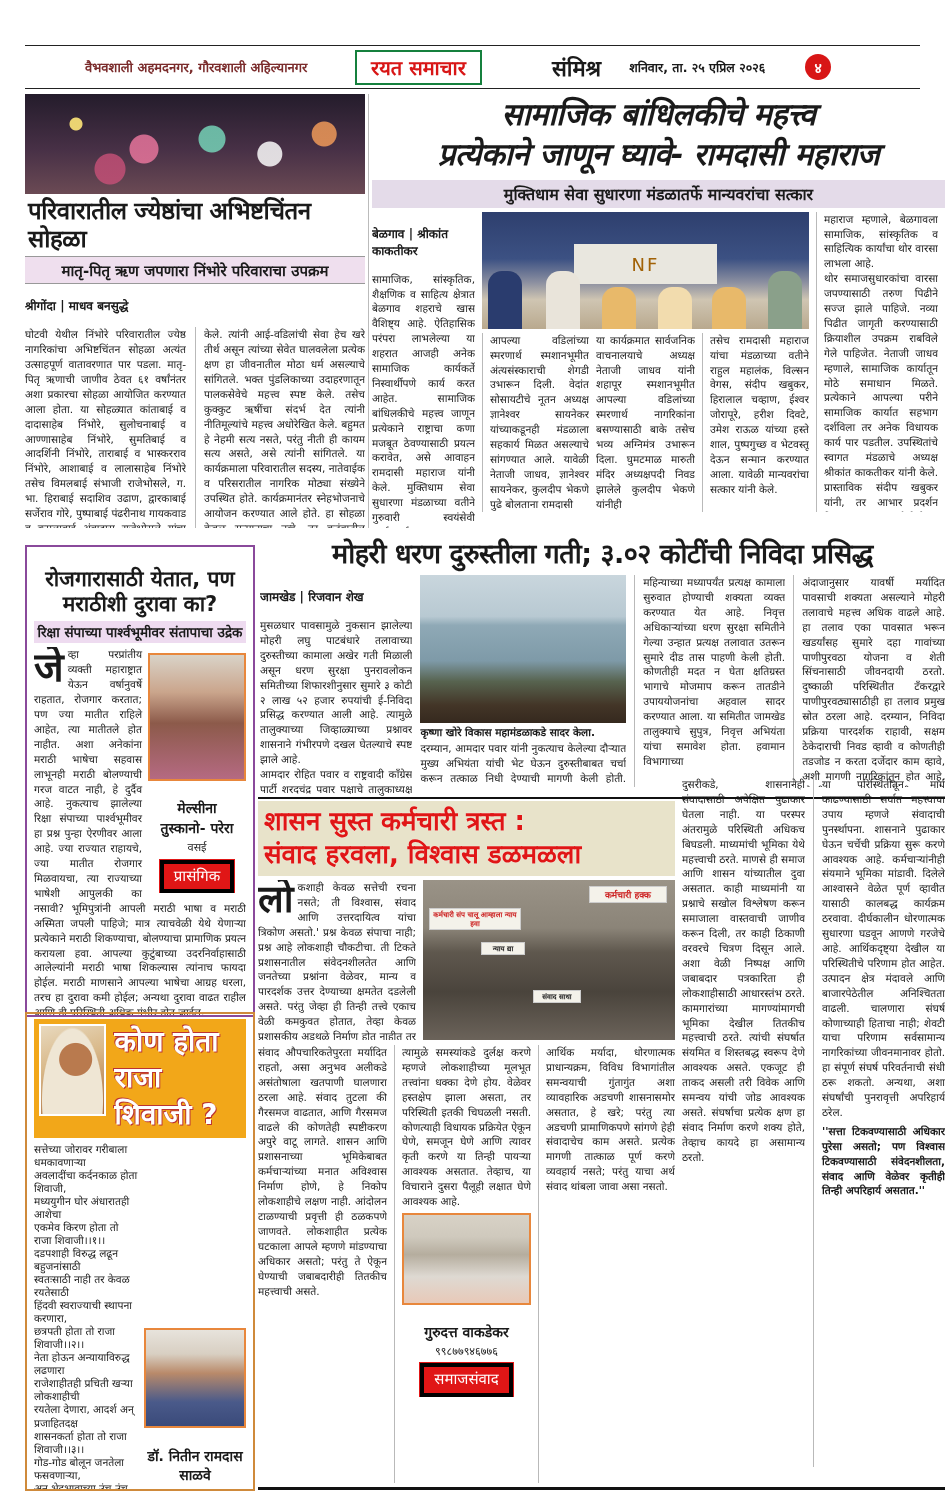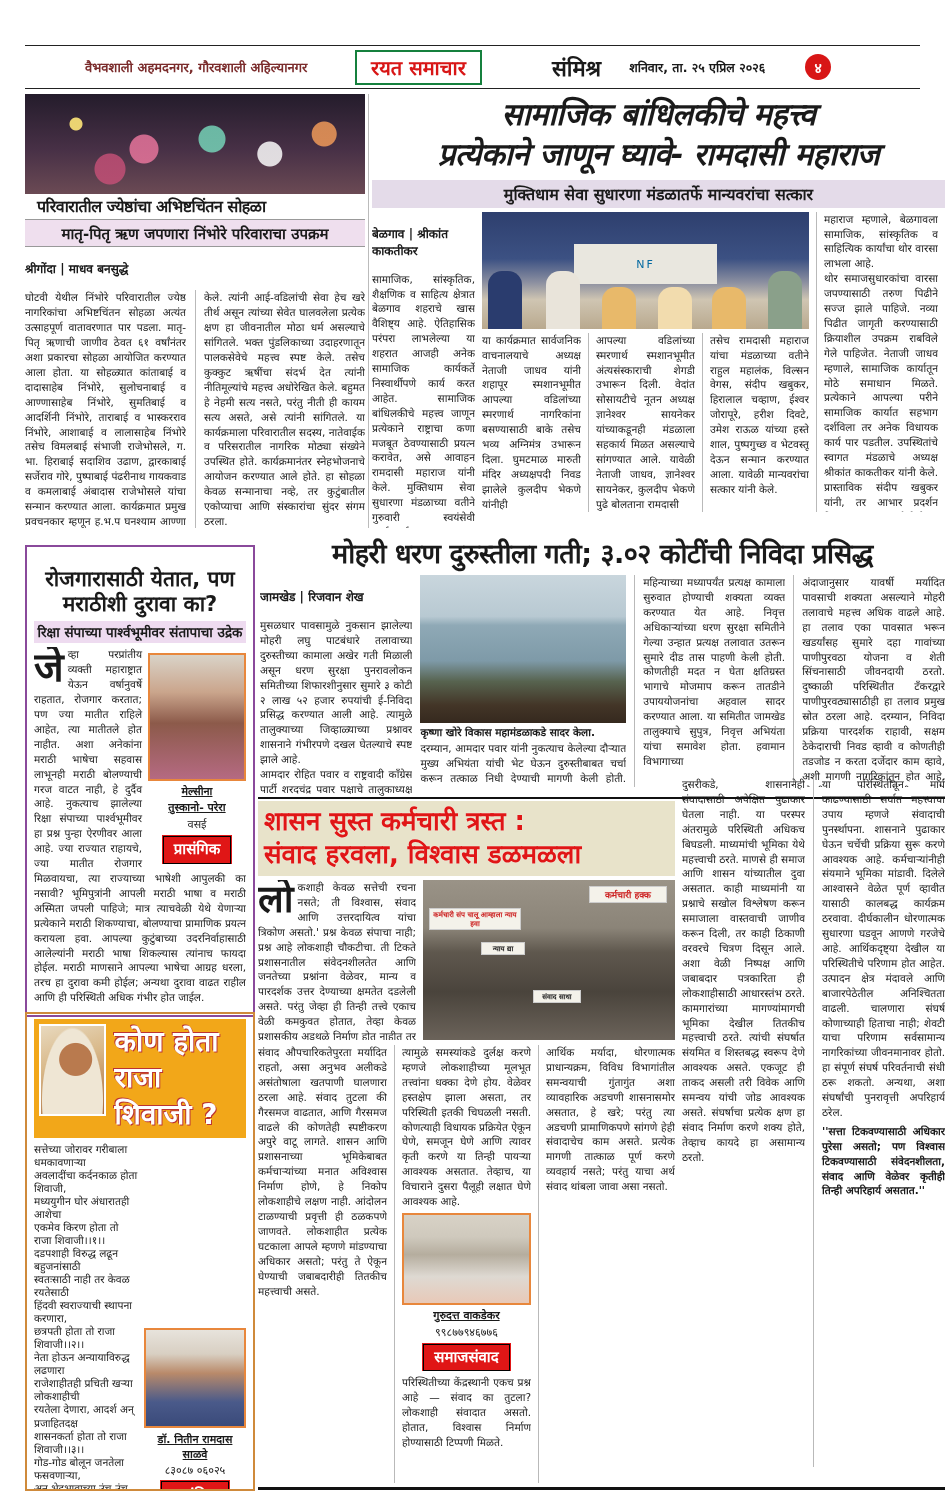--- a/index.html
+++ b/index.html
@@ -15,59 +15,59 @@
                   padding:2px 14px; margin-right:70px; background:#fff; }
   .hdr-edition { font-size:22px; font-weight:bold; margin-right:28px; }
   .hdr-date { font-size:12.5px; font-weight:bold; margin-right:40px; }
   .hdr-page { width:26px; height:26px; border-radius:50%; background:#d81616; color:#fff;
               font-size:14px; font-weight:bold; display:flex; align-items:center; justify-content:center; }
 
   
   .col { font-size:10.5px; line-height:1.42; text-align:justify; overflow:hidden; }
   .byline { font-size:12px; font-weight:bold; margin:13px 0; }
   .vr { border-left:1px solid #b9b9b9; }
-  .badge { display:inline-block; background:#e01616; color:#fff; font-weight:bold;
-           font-size:15px; padding:2px 10px; border:1px solid #000000; outline:1px solid #e01616; }
+  .badge { display:inline-block; background:#e01616; color:#fff; font-weight:normal;
+           font-size:15px; padding:2px 10px; border:4px solid #000000; outline:1px solid #e01616; }
   .authorcard { text-align:center; overflow:hidden; }
   .authorcard .ph { border:2px solid #e8873c; width:100%; }
-  .authorcard .nm { font-size:11px; font-weight:bold; margin-top:3px; white-space:pre-line;text-decoration:underline; }
+  .authorcard .nm { font-size:14px; font-weight:bold; margin-top:18px; white-space:pre-line; }
   .authorcard .tel { font-size:11px; margin:1px 0 4px; }
 
   
   #family { position:absolute; left:25px; top:94px; width:340px; height:434px; overflow:hidden; }
   #family .photo { width:340px; height:100px;
       background:
         radial-gradient(circle at 15% 30%, rgba(255,230,120,.9) 0 6px, transparent 7px),
         radial-gradient(circle at 35% 55%, rgba(240,120,160,.8) 0 14px, transparent 15px),
         radial-gradient(circle at 55% 45%, rgba(120,220,190,.8) 0 13px, transparent 14px),
         radial-gradient(circle at 72% 60%, rgba(250,250,250,.85) 0 12px, transparent 13px),
         radial-gradient(circle at 88% 40%, rgba(250,160,90,.8) 0 12px, transparent 13px),
         radial-gradient(circle at 25% 75%, rgba(200,80,120,.8) 0 15px, transparent 16px),
         linear-gradient(180deg,#241c2b 0%,#473046 55%,#6b4a54 100%); }
-  #family h2 { font-size:16px; line-height:1.15; margin:4px 12px 3px; letter-spacing:-.5px; }
+  #family h2 { font-size:24px; line-height:1.15; margin:4px 3px 3px; letter-spacing:-.5px; }
   #family .sub { background:#efdfee; font-size:15px; font-weight:bold; text-align:center;
                  padding:3px 2px; border-top:1px solid #999; border-bottom:1px solid #999; }
   #family .cols { display:flex; gap:9px; height:250px; margin-top:2px; }
   #family .cols .col { flex:1; }
 
   .divider-v-top { position:absolute; left:368px; top:94px; height:434px; border-left:1px solid #bbb; }
 
   
   #main-art { position:absolute; left:372px; top:94px; width:573px; height:434px; overflow:hidden; }
   #main-art h1 { font-size:31px; line-height:1.3; text-align:center; white-space:pre-line; letter-spacing:-.5px;font-style:italic; }
   #main-art .sub { background:#e4dbe9; font-size:16px; font-weight:bold; text-align:center;
                    padding:3px 0; margin:5px 0 4px; }
   #main-art .flow { display:flex; gap:7px; height:300px; }
   #main-art .cleft { width:103px; }
   #main-art .cmid { width:327px; display:flex; flex-direction:column; }
   #main-art .gphoto { width:100%; height:158px; position:relative;
       background:
         linear-gradient(180deg,#2e3f6e 0%,#3c5183 40%,#8b8fa0 60%,#cfc5b2 75%,#b9a98e 100%); }
   #main-art .gphoto .banner { position:absolute; left:28%; top:28%; width:44%; height:34%;
-      background:#e9e7df; color:#0369a1; font-size:11px; display:flex; align-items:center;
+      background:#e9e7df; color:#a16207; font-size:18px; display:flex; align-items:center;
       justify-content:center; letter-spacing:2px; }
   #main-art .gphoto .p { position:absolute; bottom:0; width:34px; height:58px; border-radius:14px 14px 0 0; }
   #main-art .midcols { display:flex; gap:7px; flex:1; margin-top:4px; }
   #main-art .midcols .col { flex:1; }
   #main-art .cright { width:122px; }
 
   
   #rickshaw { position:absolute; left:25px; top:545px; width:230px; height:472px;
               border:2px solid #8a4a9b; padding:20px 7px; overflow:hidden; }
   #rickshaw h2 { font-size:21px; line-height:1.2; text-align:center; white-space:pre-line; }
@@ -171,22 +171,22 @@
       <div class="gphoto">
         <div class="banner">NF</div>
         <div class="p" style="left:6px;background:#2a3c6e;"></div>
         <div class="p" style="left:64px;background:#e9e4da;"></div>
         <div class="p" style="left:120px;height:42px;background:#e8b96a;"></div>
         <div class="p" style="left:176px;height:42px;background:#f2dcae;"></div>
         <div class="p" style="left:230px;height:42px;background:#e8b96a;"></div>
         <div class="p" style="left:286px;background:#8aa08a;"></div>
       </div>
       <div class="midcols">
+        <div class="col vr" style="padding-left:7px;">आपल्या वडिलांच्या स्मरणार्थ स्मशानभूमीत अंत्यसंस्काराची शेगडी उभारून दिली. वेदांत सोसायटीचे नूतन अध्यक्ष ज्ञानेश्वर सायनेकर यांच्याकडूनही मंडळाला सहकार्य मिळत असल्याचे सांगण्यात आले. यावेळी नेताजी जाधव, ज्ञानेश्वर सायनेकर, कुलदीप भेकणे पुढे बोलताना रामदासी</div>
         <div class="col">या कार्यक्रमात सार्वजनिक वाचनालयाचे अध्यक्ष नेताजी जाधव यांनी शहापूर स्मशानभूमीत आपल्या वडिलांच्या स्मरणार्थ नागरिकांना बसण्यासाठी बाके तसेच भव्य अग्निमंत्र उभारून दिला. घुमटमाळ मारुती मंदिर अध्यक्षपदी निवड झालेले कुलदीप भेकणे यांनीही</div>
-        <div class="col vr" style="padding-left:7px;">आपल्या वडिलांच्या स्मरणार्थ स्मशानभूमीत अंत्यसंस्काराची शेगडी उभारून दिली. वेदांत सोसायटीचे नूतन अध्यक्ष ज्ञानेश्वर सायनेकर यांच्याकडूनही मंडळाला सहकार्य मिळत असल्याचे सांगण्यात आले. यावेळी नेताजी जाधव, ज्ञानेश्वर सायनेकर, कुलदीप भेकणे पुढे बोलताना रामदासी</div>
         <div class="col vr" style="padding-left:7px;">तसेच रामदासी महाराज यांचा मंडळाच्या वतीने राहुल महालंक, विल्सन वेगस, संदीप खबुकर, हिरालाल चव्हाण, ईश्वर जोरापूरे, हरीश दिवटे, उमेश राऊळ यांच्या हस्ते शाल, पुष्पगुच्छ व भेटवस्तू देऊन सन्मान करण्यात आला. यावेळी मान्यवरांचा सत्कार यांनी केले.</div>
       </div>
     </div>
     <div class="cright col vr" style="padding-left:7px;white-space:pre-line;">महाराज म्हणाले, बेळगावला सामाजिक, सांस्कृतिक व साहित्यिक कार्यांचा थोर वारसा लाभला आहे.
 थोर समाजसुधारकांचा वारसा जपण्यासाठी तरुण पिढीने सज्ज झाले पाहिजे. नव्या पिढीत जागृती करण्यासाठी क्रियाशील उपक्रम राबविले गेले पाहिजेत. नेताजी जाधव म्हणाले, सामाजिक कार्यातून मोठे समाधान मिळते. प्रत्येकाने आपल्या परीने सामाजिक कार्यात सहभाग दर्शविला तर अनेक विधायक कार्य पार पडतील. उपस्थितांचे स्वागत मंडळाचे अध्यक्ष श्रीकांत काकतीकर यांनी केले. प्रास्ताविक संदीप खबुकर यांनी, तर आभार प्रदर्शन हिरालाल चव्हाण यांनी केले.</div>
   </div>
 </div>
 
 <div id="rickshaw">
   <h2>रोजगारासाठी येतात, पण
@@ -245,21 +245,20 @@
   <div class="row2">
     <div class="col">संवाद औपचारिकतेपुरता मर्यादित राहतो, असा अनुभव अलीकडे असंतोषाला खतपाणी घालणारा ठरला आहे. संवाद तुटला की गैरसमज वाढतात, आणि गैरसमज वाढले की कोणतेही स्पष्टीकरण अपुरे वाटू लागते. शासन आणि प्रशासनाच्या भूमिकेबाबत कर्मचाऱ्यांच्या मनात अविश्वास निर्माण होणे, हे निकोप लोकशाहीचे लक्षण नाही. आंदोलन टाळण्याची प्रवृत्ती ही ठळकपणे जाणवते. लोकशाहीत प्रत्येक घटकाला आपले म्हणणे मांडण्याचा अधिकार असतो; परंतु ते ऐकून घेण्याची जबाबदारीही तितकीच महत्त्वाची असते.</div>
     <div class="col vr" style="padding-left:7px;">
       <span>त्यामुळे समस्यांकडे दुर्लक्ष करणे म्हणजे लोकशाहीच्या मूलभूत तत्त्वांना धक्का देणे होय. वेळेवर हस्तक्षेप झाला असता, तर परिस्थिती इतकी चिघळली नसती. कोणत्याही विधायक प्रक्रियेत ऐकून घेणे, समजून घेणे आणि त्यावर कृती करणे या तिन्ही पायऱ्या आवश्यक असतात. तेव्हाच, या विचाराने दुसरा पैलूही लक्षात घेणे आवश्यक आहे.</span>
       <span class="acard authorcard" style="display:block;">
         <span class="ph" style="display:block;"></span>
         <span class="nm" style="display:block;">गुरुदत्त वाकडेकर</span>
         <span class="tel" style="display:block;">९९८७७९४६७७६</span>
         <span class="badge">समाजसंवाद</span>
       </span>
-      <span>परिस्थितीच्या केंद्रस्थानी एकच प्रश्न आहे — संवाद का तुटला? लोकशाही संवादात असतो. होतात, विश्वास निर्माण होण्यासाठी टिप्पणी मिळते.</span>
     </div>
     <div class="col vr" style="padding-left:7px;">आर्थिक मर्यादा, धोरणात्मक प्राधान्यक्रम, विविध विभागांतील समन्वयाची गुंतागुंत अशा व्यावहारिक अडचणी शासनासमोर असतात, हे खरे; परंतु त्या अडचणी प्रामाणिकपणे सांगणे हेही संवादाचेच काम असते. प्रत्येक मागणी तात्काळ पूर्ण करणे व्यवहार्य नसते; परंतु याचा अर्थ संवाद थांबला जावा असा नसतो.</div>
   </div>
 </div>
 
 <div id="emp-right">
   <div class="col">दुसरीकडे, शासनानेही संवादासाठी अपेक्षित पुढाकार घेतला नाही. या परस्पर अंतरामुळे परिस्थिती अधिकच बिघडली. माध्यमांची भूमिका येथे महत्त्वाची ठरते. माणसे ही समाज आणि शासन यांच्यातील दुवा असतात. काही माध्यमांनी या प्रश्नाचे सखोल विश्लेषण करून समाजाला वास्तवाची जाणीव करून दिली, तर काही ठिकाणी वरवरचे चित्रण दिसून आले. अशा वेळी निष्पक्ष आणि जबाबदार पत्रकारिता ही लोकशाहीसाठी आधारस्तंभ ठरते. कामगारांच्या मागण्यांमागची भूमिका देखील तितकीच महत्त्वाची ठरते. त्यांची संघर्षात संयमित व शिस्तबद्ध स्वरूप देणे आवश्यक असते. एकजूट ही ताकद असली तरी विवेक आणि समन्वय यांची जोड आवश्यक असते. संघर्षाचा प्रत्येक क्षण हा संवाद निर्माण करणे शक्य होते, तेव्हाच कायदे हा असामान्य ठरतो.</div>
   <div class="col vr" style="padding-left:8px;">
     <span>या परिस्थितीतून मार्ग काढण्यासाठी सर्वात महत्त्वाचा उपाय म्हणजे संवादाची पुनर्स्थापना. शासनाने पुढाकार घेऊन चर्चेची प्रक्रिया सुरू करणे आवश्यक आहे. कर्मचाऱ्यांनीही संयमाने भूमिका मांडावी. दिलेले आश्वासने वेळेत पूर्ण व्हावीत यासाठी कालबद्ध कार्यक्रम ठरवावा. दीर्घकालीन धोरणात्मक सुधारणा घडवून आणणे गरजेचे आहे. आर्थिकदृष्ट्या देखील या परिस्थितीचे परिणाम होत आहेत. उत्पादन क्षेत्र मंदावले आणि बाजारपेठेतील अनिश्चितता वाढली. चालणारा संघर्ष कोणाच्याही हिताचा नाही; शेवटी याचा परिणाम सर्वसामान्य नागरिकांच्या जीवनमानावर होतो. हा संपूर्ण संघर्ष परिवर्तनाची संधी ठरू शकतो. अन्यथा, अशा संघर्षांची पुनरावृत्ती अपरिहार्य ठरेल.</span>
     <div class="quote">''सत्ता टिकवण्यासाठी अधिकार पुरेसा असतो; पण विश्वास टिकवण्यासाठी संवेदनशीलता, संवाद आणि वेळेवर कृतीही तिन्ही अपरिहार्य असतात.''</div>

